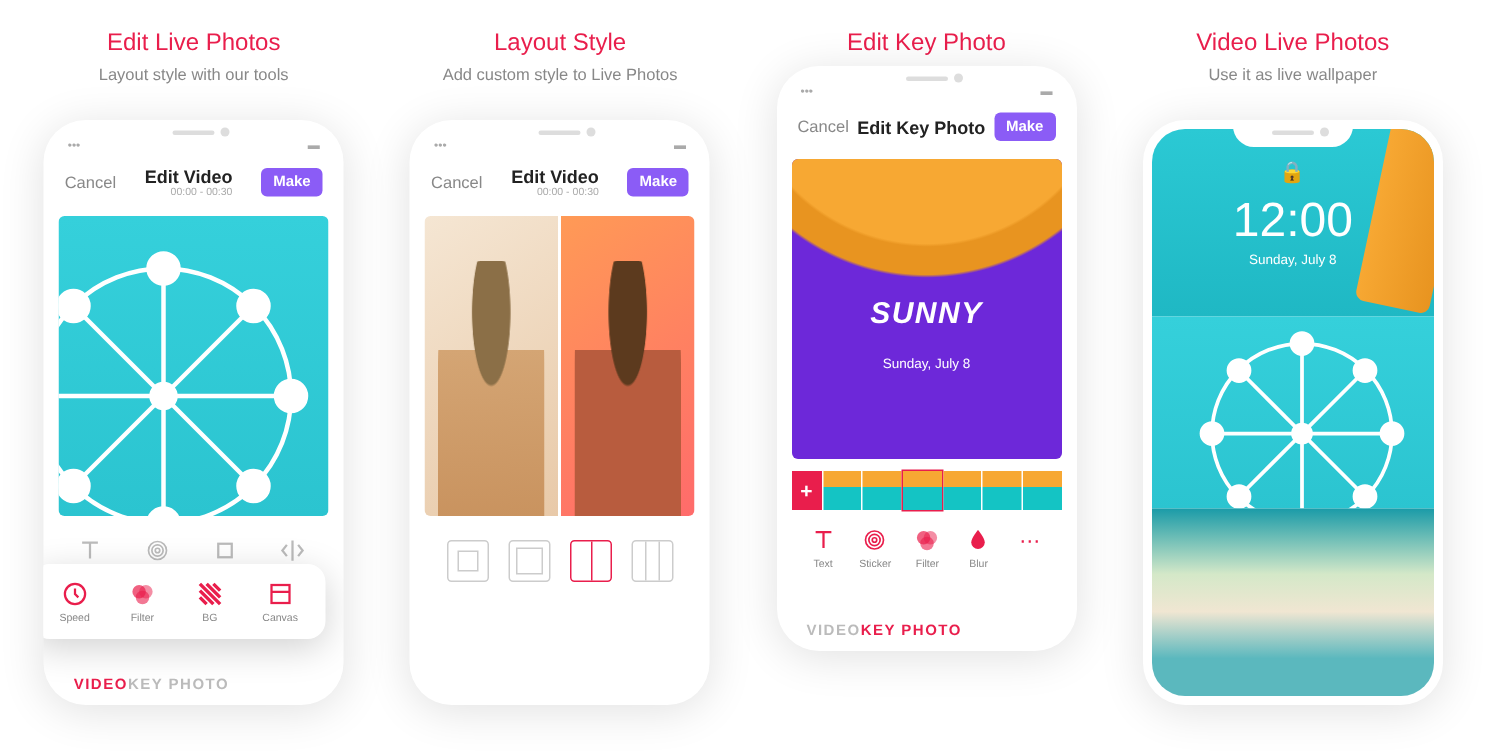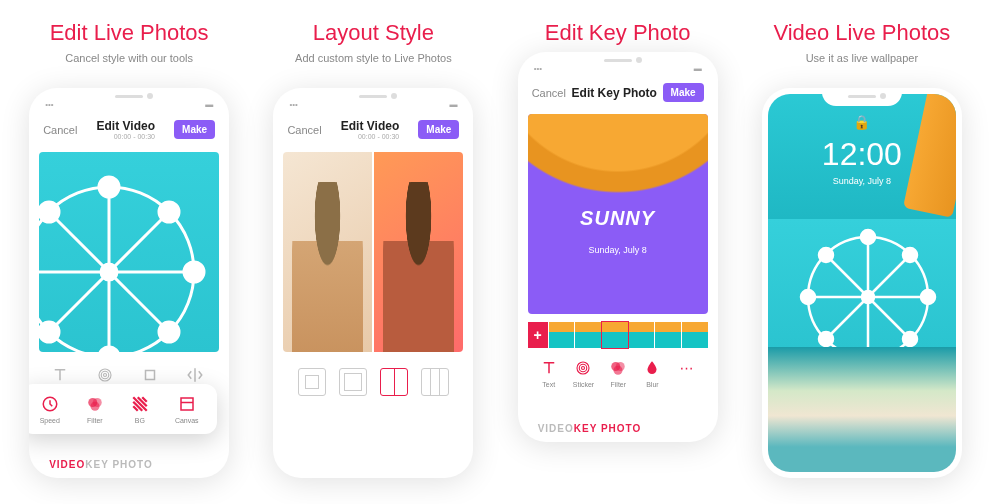--- a/index.html
+++ b/index.html
@@ -1,38 +1,38 @@
 <!DOCTYPE html>
 <html><head>
 <meta charset="utf-8">
 <style>
 *{margin:0;padding:0;box-sizing:border-box;font-family:-apple-system,BlinkMacSystemFont,sans-serif}
 body{background:#fff;width:991px;height:504px;display:flex;justify-content:space-between;align-items:flex-start;padding:20px 12px;gap:10px}
 .card{flex:1;display:flex;flex-direction:column;align-items:center;height:100%}
-.card-title{color:#e91e4c;font-size:22px;font-weight:500;margin-bottom:6px}
+.card-title{color:#e91e4c;font-size:16px;font-weight:500;margin-bottom:6px}
 .card-sub{color:#888;font-size:11px;margin-bottom:24px;text-align:center}
 .phone{width:200px;height:390px;background:#fff;border-radius:28px;box-shadow:0 4px 30px rgba(0,0,0,.12);position:relative;overflow:hidden;padding:8px 10px 0}
 .notch{position:absolute;top:0;left:50%;transform:translateX(-50%);width:80px;height:18px;background:#fff;border-radius:0 0 14px 14px;z-index:5}
 .notch::before{content:'';position:absolute;left:26px;top:7px;width:28px;height:3px;background:#ddd;border-radius:2px}
 .notch::after{content:'';position:absolute;right:16px;top:5px;width:6px;height:6px;background:#ddd;border-radius:50%}
 .status-bar{display:flex;justify-content:space-between;font-size:8px;color:#aaa;padding:4px 6px 2px}
 .nav{display:flex;justify-content:space-between;align-items:center;padding:6px 4px;margin-top:2px}
 .cancel{color:#888;font-size:11px}
 .nav-center{text-align:right}
 .nav-title{font-size:12px;font-weight:600;color:#222}
 .nav-sub{font-size:7px;color:#aaa}
 .make-btn{background:#8b5cf6;color:#fff;font-size:10px;font-weight:600;padding:4px 8px;border-radius:4px}
 .preview{margin-top:6px;height:200px;border-radius:4px;overflow:hidden;position:relative}
 .ferris{background:linear-gradient(#35d0db 0%,#2bc4d0 100%);width:100%;height:100%;position:relative}
 .ferris svg{position:absolute;left:-30px;bottom:-20px}
 .split{display:flex;gap:2px;height:100%}
 .split-l{flex:1;background:linear-gradient(145deg,#f5e6d3,#e8c9a8);position:relative}
 .split-r{flex:1;background:linear-gradient(145deg,#ff9a56,#ff6b6b);position:relative}
 .silh{position:absolute;bottom:0;left:10%;width:80%;height:85%;background:radial-gradient(ellipse at 50% 20%,#8b6f47 25%,transparent 26%),linear-gradient(180deg,transparent 35%,#d4a574 35%,#c9935f 100%);border-radius:40% 40% 0 0}
-.sunny-bg{background:#8b5cf6;width:100%;height:100%;position:relative;overflow:hidden}
+.sunny-bg{background:#6d28d9;width:100%;height:100%;position:relative;overflow:hidden}
 .um{position:absolute;top:-40px;left:-20px;width:240px;height:140px;background:radial-gradient(circle at 50% -20%,#f7a833 60%,#e89420 61%,#e89420 70%,transparent 71%);transform:rotate(-6deg)}
 .sunny-t{position:absolute;top:52%;left:50%;transform:translate(-50%,-50%);color:#fff;font-weight:800;font-size:20px;letter-spacing:1px;font-style:italic}
 .sunny-d{position:absolute;top:68%;left:50%;transform:translate(-50%,-50%);color:#fff;font-size:9px}
 .film{display:flex;margin-top:8px;height:26px;gap:1px}
 .film-add{width:20px;background:#e91e4c;color:#fff;display:flex;align-items:center;justify-content:center;font-size:14px;font-weight:bold}
 .film-f{flex:1;background:linear-gradient(#f7a833 40%,#14c4c4 40%);position:relative}
 .film-f.sel{outline:1px solid #e91e4c}
 .tools{display:flex;justify-content:space-around;margin-top:10px;padding:0 4px}
 .tool{display:flex;flex-direction:column;align-items:center;gap:3px;color:#e91e4c}
 .tool .ic{width:20px;height:20px;display:flex;align-items:center;justify-content:center}
@@ -60,21 +60,21 @@
 .lock-ic{position:absolute;top:20px;left:50%;transform:translateX(-50%);color:#fff;font-size:14px}
 .time{position:absolute;top:42px;left:50%;transform:translateX(-50%);color:#fff;font-size:32px;font-weight:200}
 .date{position:absolute;top:82px;left:50%;transform:translateX(-50%);color:#fff;font-size:9px}
 .ls-um{position:absolute;top:-10px;right:-10px;width:50px;height:130px;background:linear-gradient(90deg,#f7a833,#e89420);transform:rotate(12deg);border-radius:6px}
 </style>
 </head>
 <body>
 
 <div class="card">
   <div class="card-title">Edit Live Photos</div>
-  <div class="card-sub">Cancel style with our tools</div>
+  <div class="card-sub">Layout style with our tools</div>
   <div class="phone">
     <div class="notch"></div>
     <div class="status-bar">
         <span>•••</span>
         <span>▬</span>
       </div>
     <div class="nav">
       <span class="cancel">Cancel</span>
       <div class="nav-center">
         <div class="nav-title">Edit Video</div>

